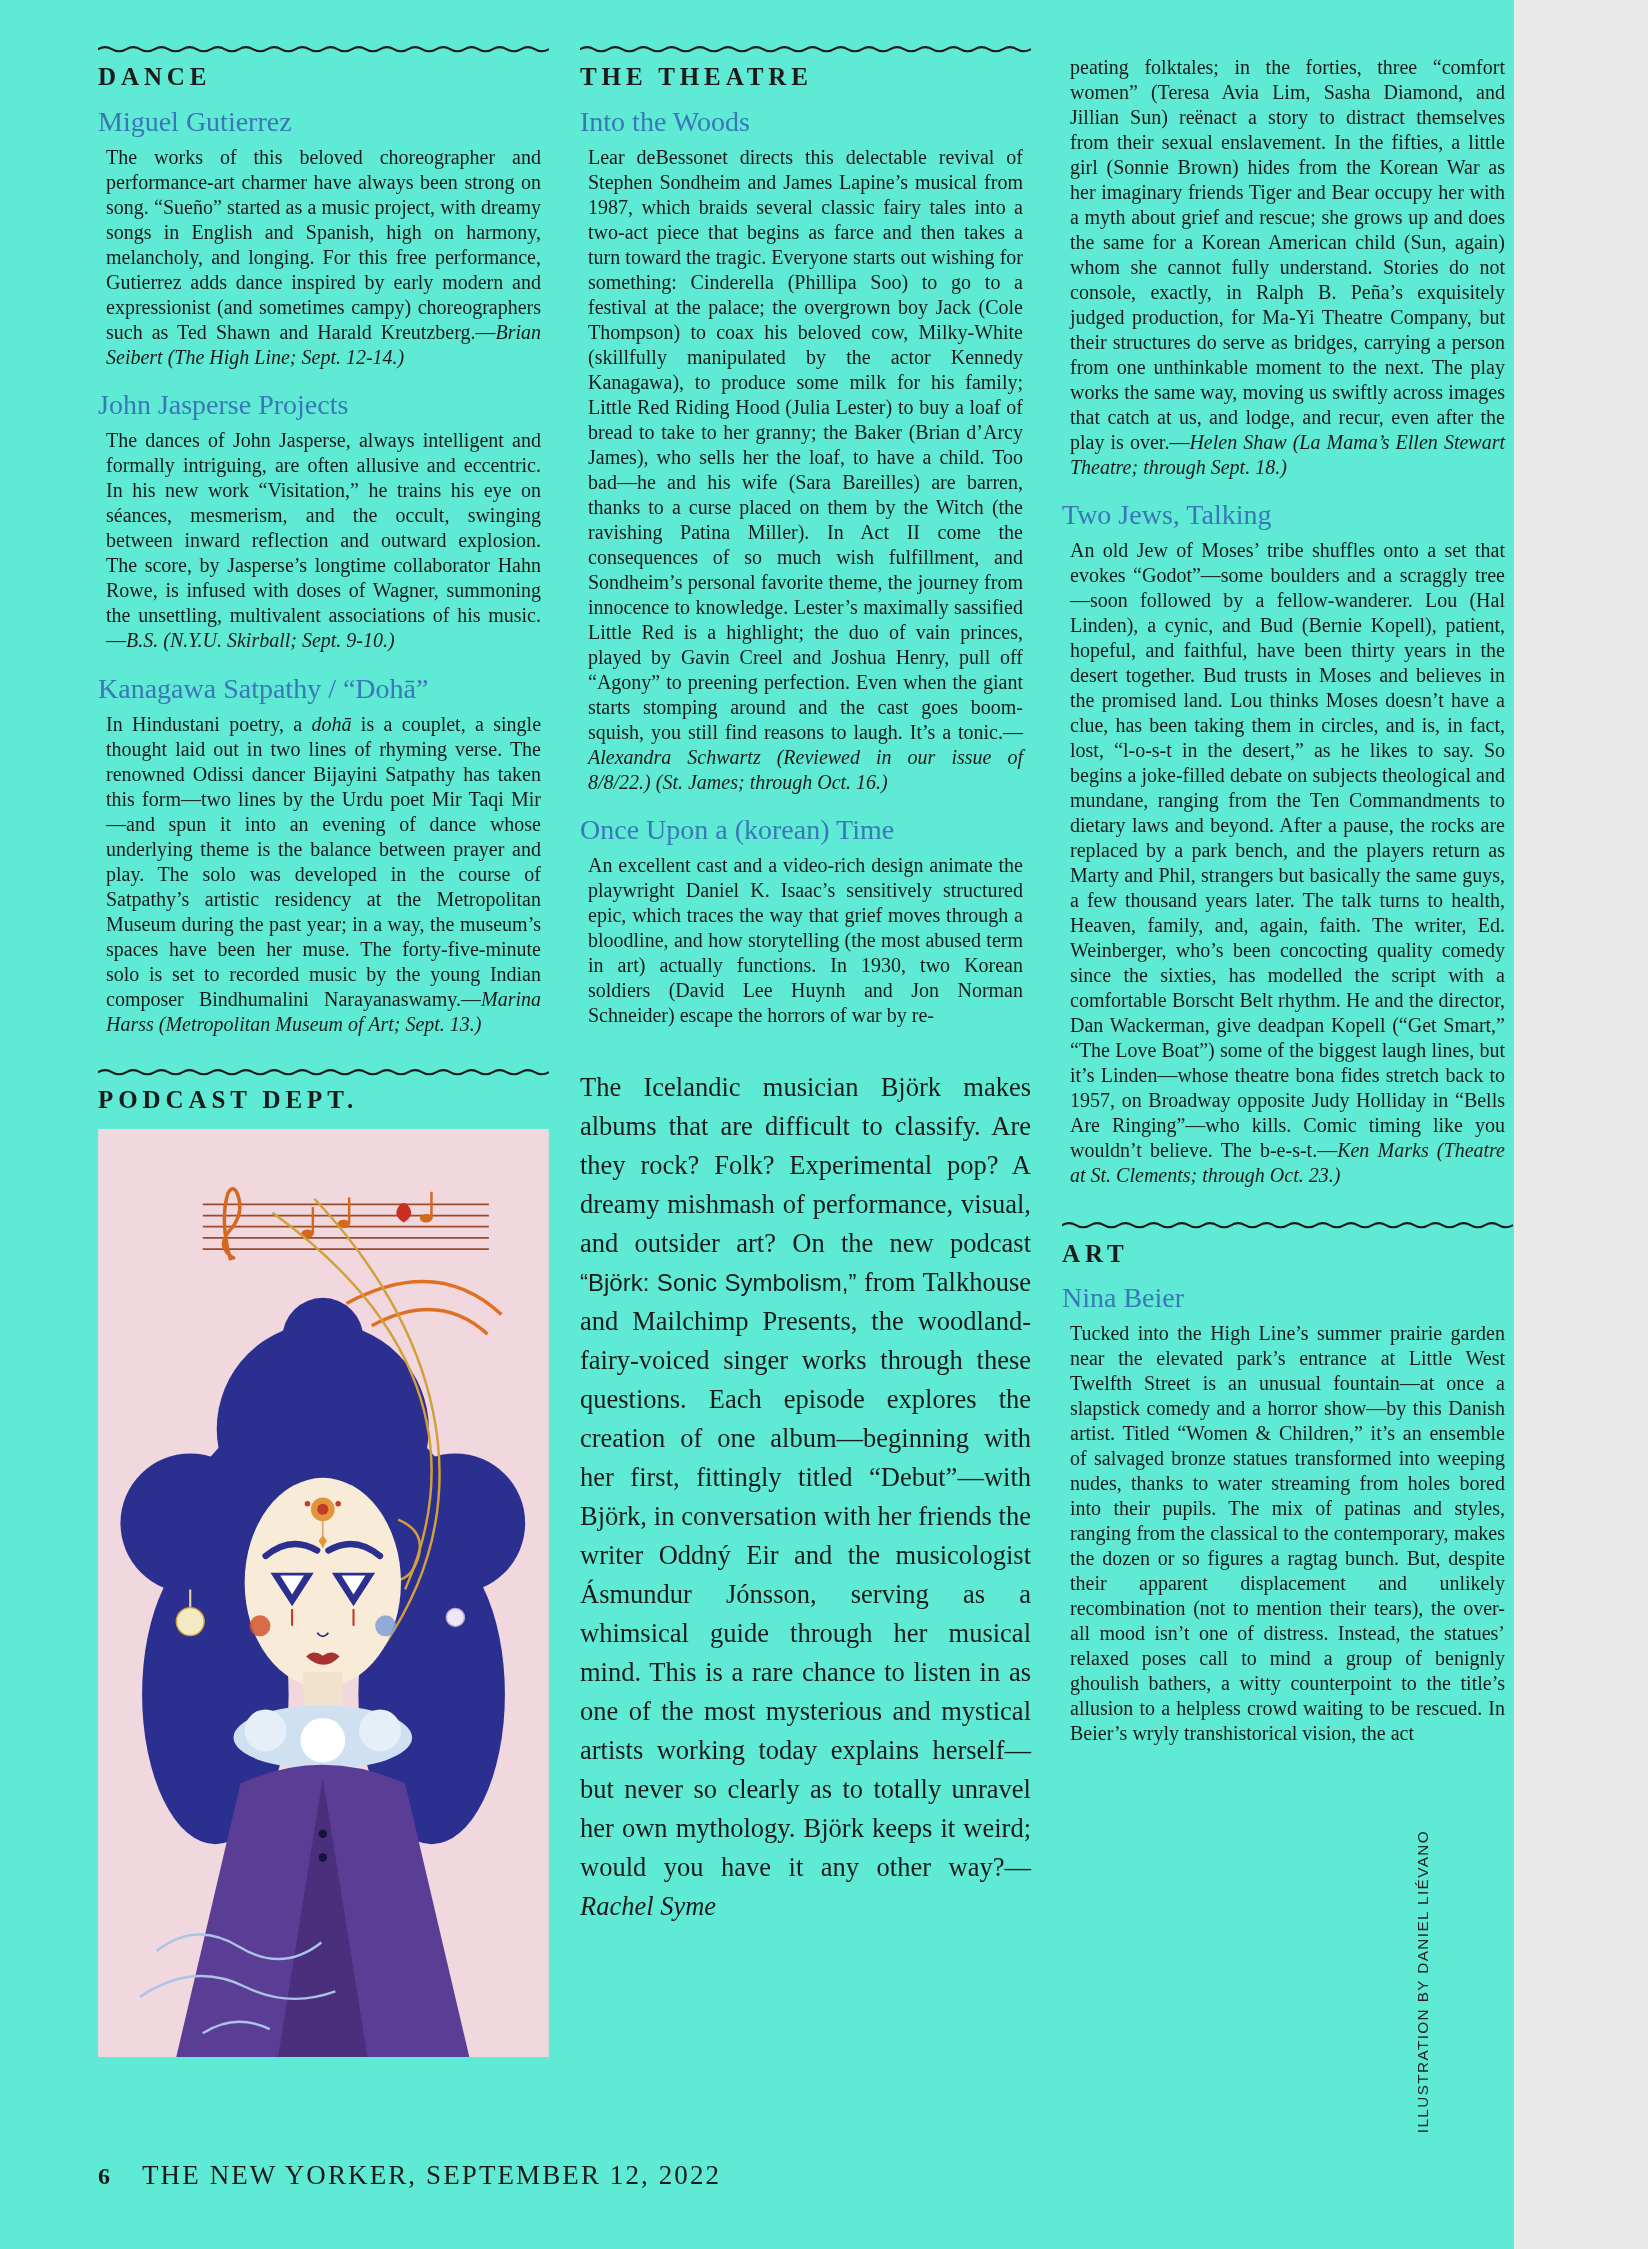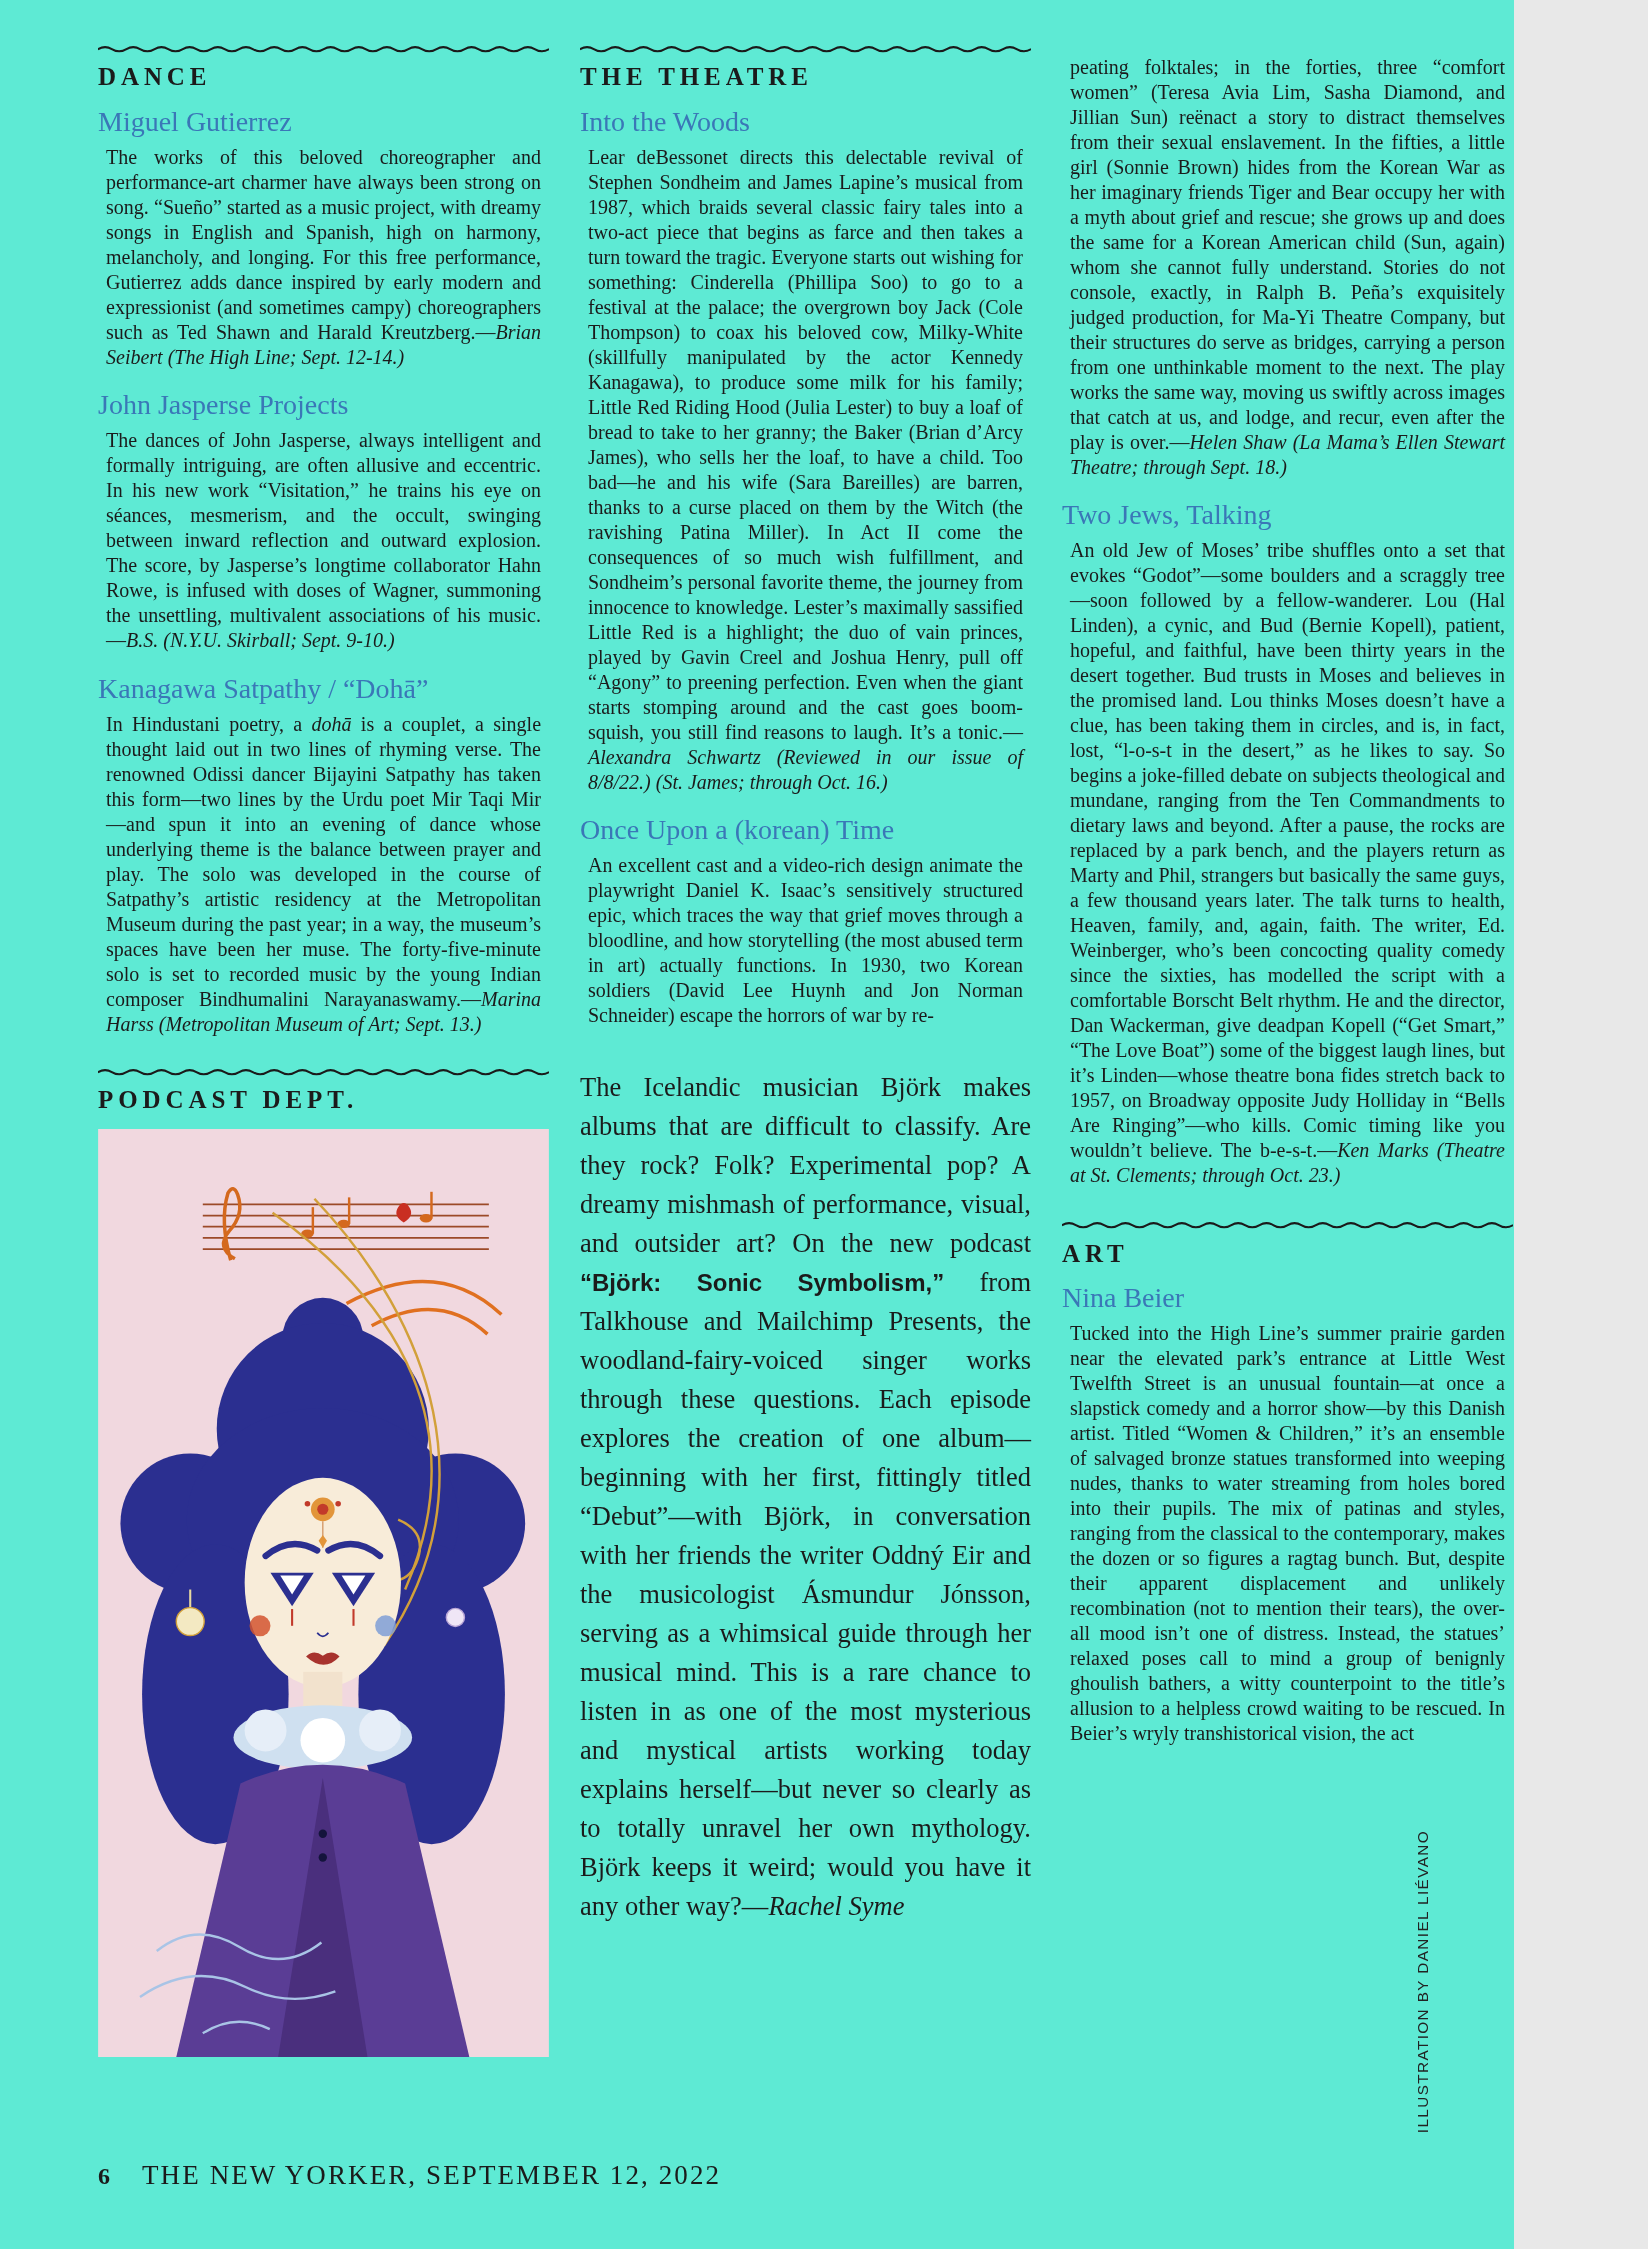--- a/index.html
+++ b/index.html
@@ -34,21 +34,21 @@
   }
   .entry.first .entry-title{margin-top:0;}
   .entry-body{
     margin:8px;
     font-size:20px;line-height:25px;
     text-align:justify;
     hyphens:auto;-webkit-hyphens:auto;
   }
   .continuation{margin-top:9.8px;}
   .seg-i{font-style:italic;}
-  .seg-b{font-family:"Liberation Sans",sans-serif;font-weight:700;}
+  .seg-b{font-family:"Liberation Sans",sans-serif;font-weight:400;}
 
   .podcast-dept{margin-top:31px;}
   .illustration{margin-top:15.3px;width:451px;height:928px;}
   .illustration svg{display:block;width:100%;height:100%;}
 
   .podcast-body{
     margin:40px 0 0;
     font-size:26.5px;line-height:39px;
     text-align:justify;
     hyphens:auto;-webkit-hyphens:auto;

